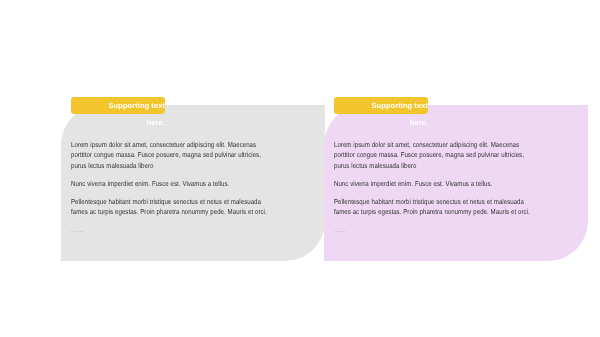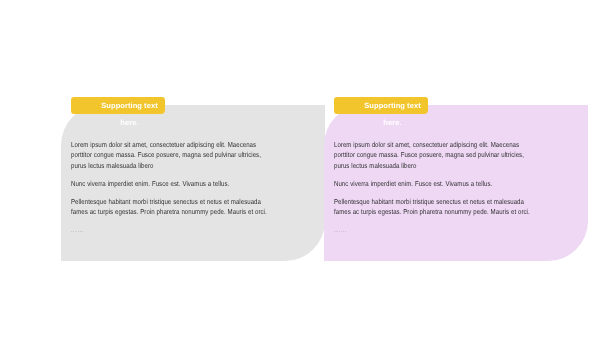--- a/index.html
+++ b/index.html
@@ -26,21 +26,21 @@
     left: 10px;
     top: 0.6px;
     width: 94px;
     height: 17.2px;
     border-radius: 3px 3px 4px 3px;
     background: #f2c52c;
     color: #ffffff;
     font-size: 7.55px;
     font-weight: bold;
     line-height: 17.2px;
-    text-align: center;
+    text-align: right;
     padding-left: 23px;
     box-sizing: border-box;
     letter-spacing: 0.05px;
     z-index: 2;
   }
 
   .panel {
     position: absolute;
     left: 0;
     top: 9px;

